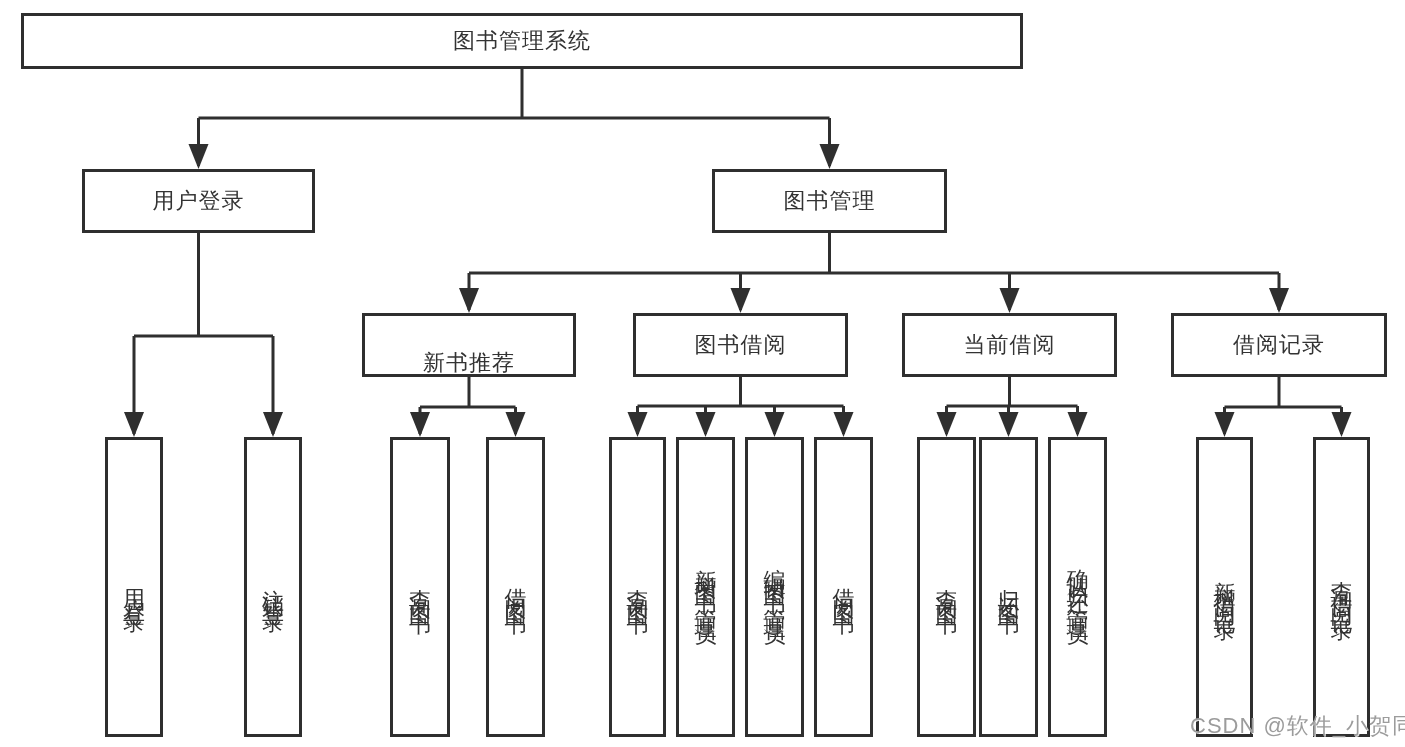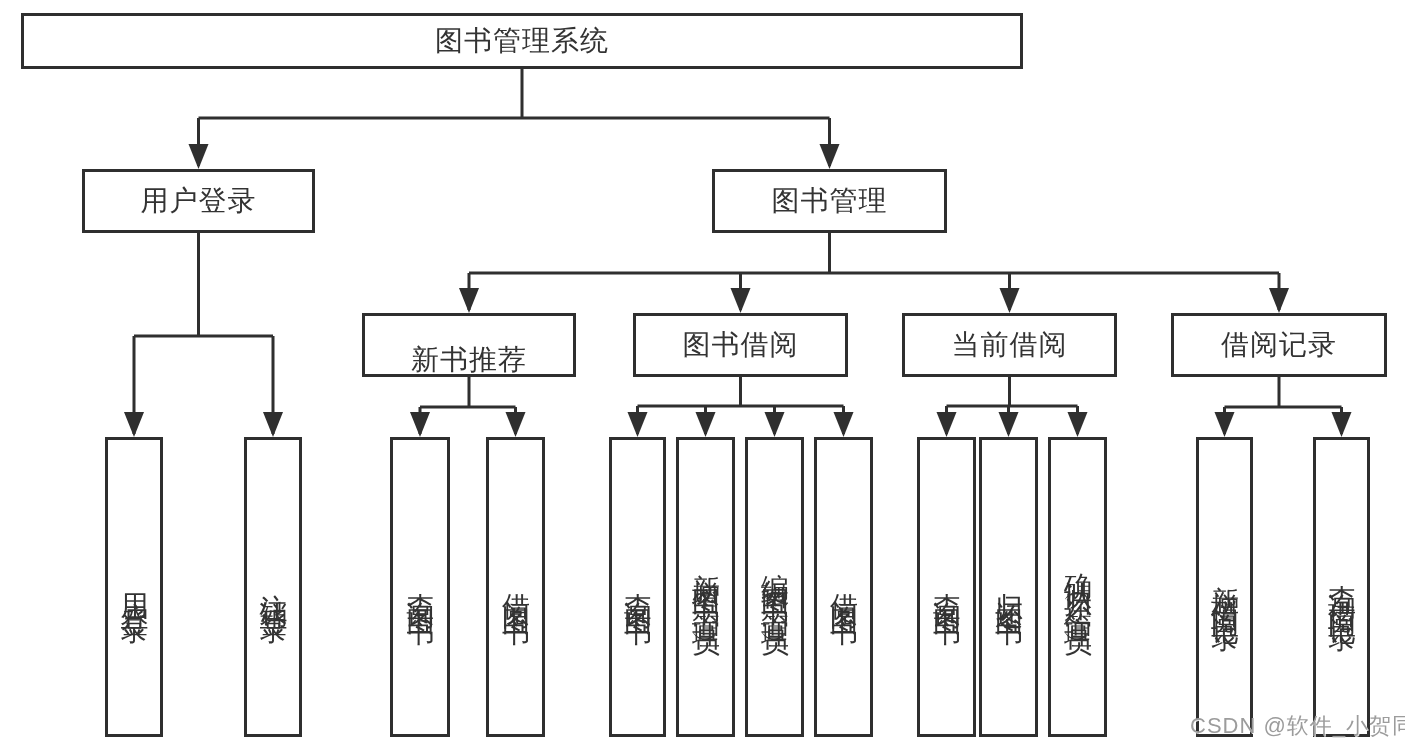--- a/index.html
+++ b/index.html
@@ -26,21 +26,21 @@
   .box {
     position: absolute;
     box-sizing: border-box;
     border: 3px solid #2f2f2f;
     background: #ffffff;
     color: #333333;
     display: flex;
     align-items: center;
     justify-content: center;
     z-index: 2;
-    font-size: 28px;
+    font-size: 22px;
     line-height: 1;
     white-space: nowrap;
   }
   .hbox { letter-spacing: 1px; }
   .vbox span {
     writing-mode: vertical-rl;
     text-orientation: mixed;
     letter-spacing: 8px;
     line-height: 1;
   }

